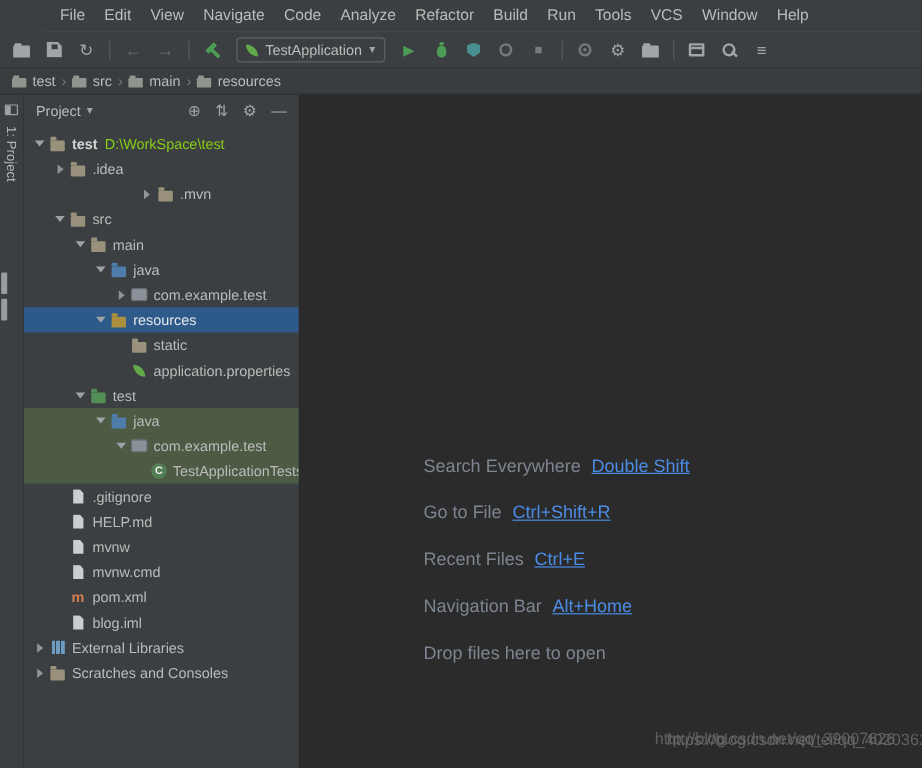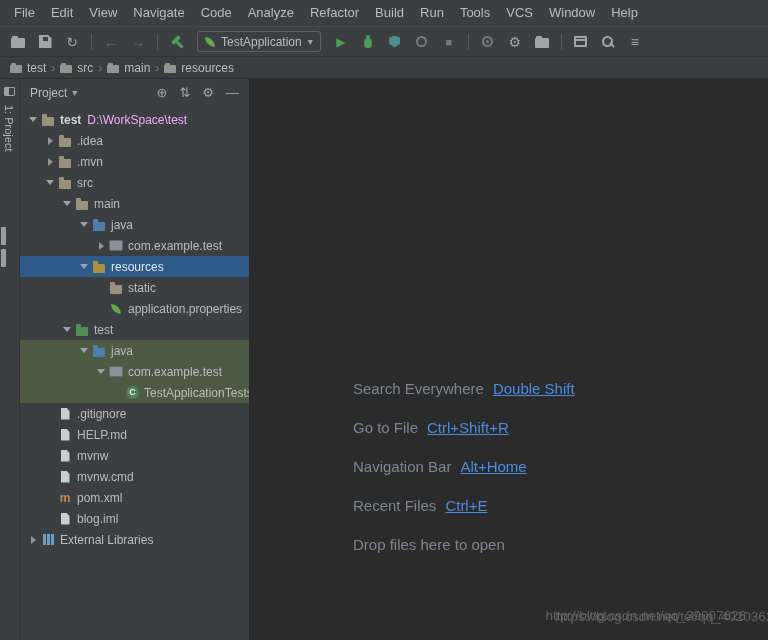--- a/index.html
+++ b/index.html
@@ -4,21 +4,21 @@
 <style>
   * { margin:0; padding:0; box-sizing:border-box; }
   html,body { background:#2b2b2b; }
   body { width:768px; height:640px; overflow:hidden; }
   .app { width:768px; height:640px; display:flex; flex-direction:column;
          background:var(--panel,#3c3f41); color:var(--text,#bbbbbb);
          font-family:"Liberation Sans","DejaVu Sans",sans-serif; font-size:13px; }
 
   
   .menubar { height:27px; flex:none; display:flex; align-items:center; padding-left:6px;
-             background:var(--panel); border-bottom:1px solid #474a4c; }
+             background:var(--panel); border-bottom:1px solid #474a4c;margin-left:36px; }
   .mi { padding:0 8px; line-height:26px; cursor:default; }
 
   
   .toolbar { height:30px; flex:none; display:flex; align-items:center; padding:0 6px;
              gap:3px; background:var(--panel); border-bottom:1px solid #323537; }
   .tbtn { width:24px; height:22px; display:flex; align-items:center; justify-content:center;
           position:relative; border-radius:3px; color:#9fa5a9; }
   .tbtn.dis { color:#686d70; }
   .tsep { width:1px; height:16px; background:#555a5d; margin:0 4px; flex:none; }
   .glyph { font-size:14px; line-height:1; }
@@ -107,21 +107,21 @@
   .i-file::before { content:""; width:9px; height:12px; background:#c9ced3;
                     clip-path:polygon(0 0,65% 0,100% 30%,100% 100%,0 100%); }
   .i-spring::before { content:""; width:10px; height:10px; background:var(--spring); border-radius:0 100% 0 100%; }
   .i-class { background:#537d53; border-radius:50%; color:#eef3ee;
              font:bold 9px/13px "Liberation Sans",sans-serif; width:13px; height:13px; text-align:center; }
   .i-maven { color:#d08050; font:bold 12px/14px "Liberation Sans",sans-serif; }
   .i-library::before { content:""; width:11px; height:11px;
                        background:repeating-linear-gradient(90deg,#6d9dc5 0 3px,transparent 3px 4px); }
   .tlabel { }
   .tlabel.bold { font-weight:bold; color:#d4d4d4; }
-  .tpath { color:#f0abfc; margin-left:6px; }
+  .tpath { color:#84cc16; margin-left:6px; }
 
   .editor { flex:1; background:var(--editor); position:relative; min-width:0; }
   .shortcuts { position:absolute; left:103px; top:290px; }
   .sline { height:39px; display:flex; align-items:center; gap:9px; font-size:15px; }
   .slabel { color:var(--hint-gray); }
   .skeys { color:var(--key-blue);text-decoration:underline; }
   .watermark { position:absolute; right:22px; bottom:14px; height:18px; color:#6b6b6b; font-size:13.5px; }
   .wm2 { position:absolute; left:10px; top:1px; white-space:nowrap; opacity:.85; }
   .wm1 { position:relative; white-space:nowrap; opacity:.85; }
 </style>
@@ -264,21 +264,21 @@
   </div>
           <div class="tree-row">
     <span class="row-inner" style="padding-left: 23px;">
       <span class="exp closed"></span>
       <span class="tico i-folder f"></span>
       <span class="tlabel">.idea</span>
 
     </span>
   </div>
           <div class="tree-row">
-    <span class="row-inner" style="padding-left: 23px;">
+    <span class="row-inner" style="padding-left: 23px; justify-content: center;">
       <span class="exp closed"></span>
       <span class="tico i-folder f"></span>
       <span class="tlabel">.mvn</span>
 
     </span>
   </div>
           <div class="tree-row">
     <span class="row-inner" style="padding-left: 23px;">
       <span class="exp open"></span>
       <span class="tico i-folder f"></span>
@@ -412,43 +412,51 @@
       <span class="tico i-file"></span>
       <span class="tlabel">blog.iml</span>
 
     </span>
   </div>
           <div class="tree-row">
     <span class="row-inner" style="padding-left: 6px;">
       <span class="exp closed"></span>
       <span class="tico i-library"></span>
       <span class="tlabel">External Libraries</span>
+
+    </span>
+  </div>
+          <div class="tree-row">
+    <span class="row-inner" style="padding-left: 6px;">
+      <span class="exp closed"></span>
+      <span class="tico i-scratch f"></span>
+      <span class="tlabel">Scratches and Consoles</span>
 
     </span>
   </div>
         </div>
     </div>
 
     <div class="editor">
       <div class="shortcuts">
           <div class="sline">
             <span class="slabel">Search Everywhere</span>
             <span class="skeys">Double Shift</span>
           </div>
           <div class="sline">
             <span class="slabel">Go to File</span>
             <span class="skeys">Ctrl+Shift+R</span>
           </div>
           <div class="sline">
+            <span class="slabel">Recent Files</span>
+            <span class="skeys">Ctrl+E</span>
+          </div>
+          <div class="sline">
             <span class="slabel">Navigation Bar</span>
             <span class="skeys">Alt+Home</span>
-          </div>
-          <div class="sline">
-            <span class="slabel">Recent Files</span>
-            <span class="skeys">Ctrl+E</span>
           </div>
           <div class="sline">
             <span class="slabel">Drop files here to open</span>
           </div>
         </div>
       <div class="watermark">
         <span class="wm1">http://blog.csdn.net/qq_39007626</span>
         <span class="wm2">https://blog.csdn.net/tei/qq_40203620</span>
       </div>
     </div>

